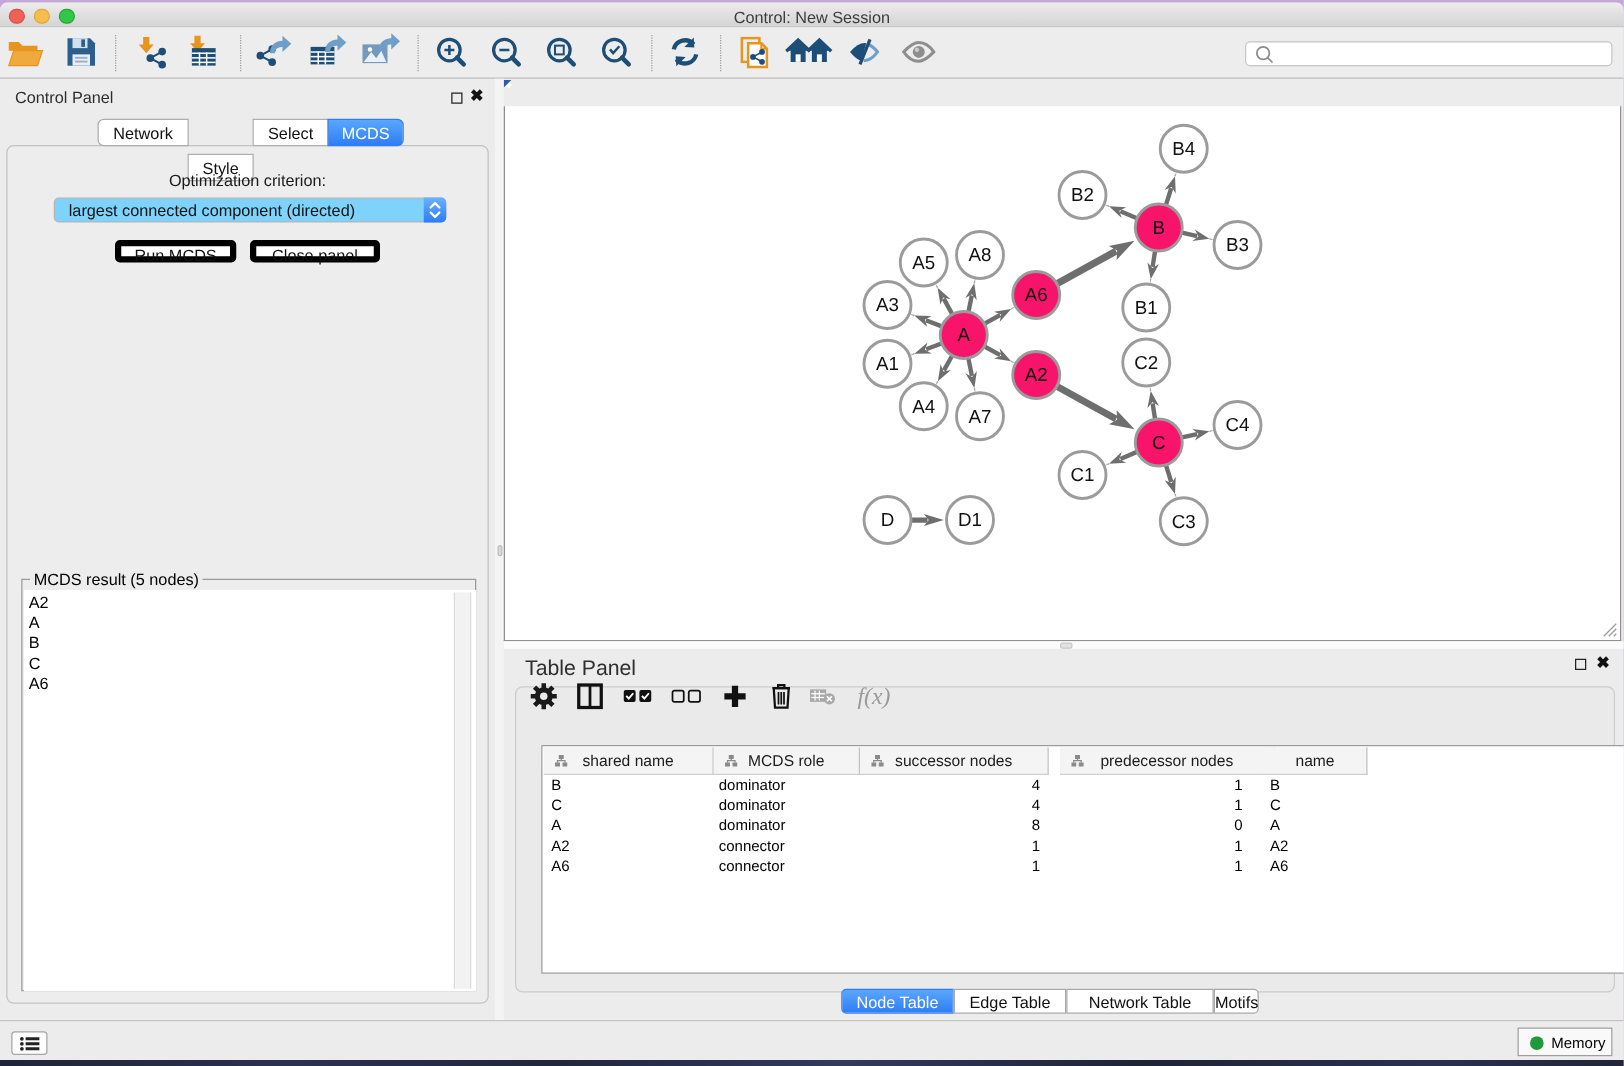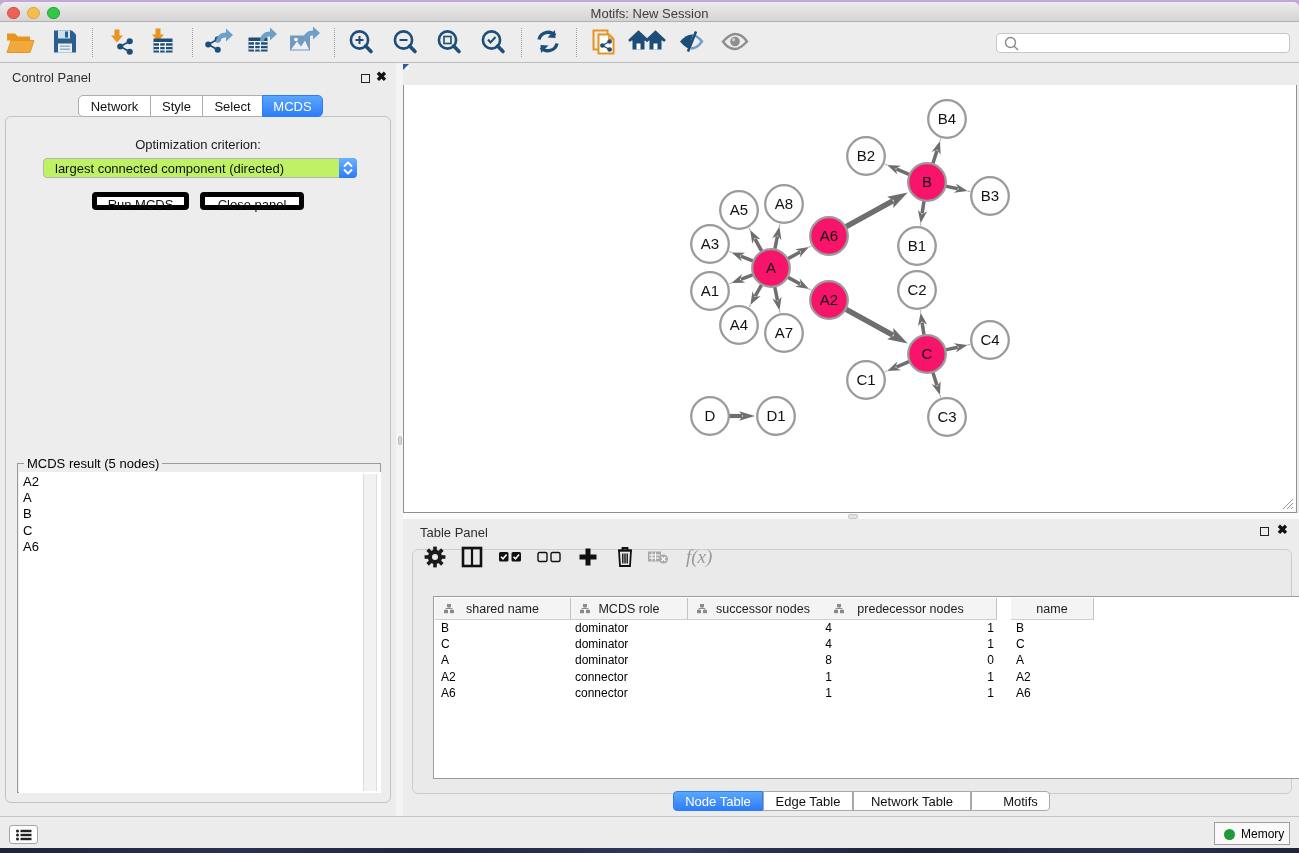--- a/index.html
+++ b/index.html
@@ -17,60 +17,60 @@
 .sep { top:6px; height:29px; width:0; border-left:1px dotted #a0a0a0; }
 #searchbox { left:996px; top:11px; width:294px; height:20px; background:#fff; border:1px solid #c6c6c6; border-radius:4px; }
 
 #cp-title { left:12px; top:70px; font-size:13px; color:#2e2e2e; }
 .wicon-box { width:9px; height:9px; border:1.6px solid #222; }
 .wicon-x { font-size:13px; color:#111; font-weight:bold; }
 #cp-body { left:5px; top:116px; width:386px; height:687px; background:#ededed; border:1px solid #c2c2c2; border-radius:6px; }
 .tab { top:95px; height:22px; background:#fff; border:1px solid #adadad; font-size:13px; color:#111; text-align:center; line-height:21px; }
 .tabsel { background:linear-gradient(#5aa7fd,#2e7df8); color:#fff; border-color:#2e7df8; }
 #optlabel { left:0px; top:137px; width:396px; text-align:center; font-size:13px; color:#1a1a1a; }
-#dropdown { left:43px; top:158px; width:314px; height:20px; background:#bef264; border:1px solid #b5b5b5; border-radius:4px; font-size:13px; color:#111; }
+#dropdown { left:43px; top:158px; width:314px; height:20px; background:#7dd3fc; border:1px solid #b5b5b5; border-radius:4px; font-size:13px; color:#111; }
 #dd-btn { right:-1px; top:-1px; width:18px; height:20px; background:linear-gradient(#6cb1fe,#2d7bf7); border-radius:0 4px 4px 0; }
 .btn { top:192px; height:18px; background:#fff; border:5px solid #000000; border-radius:4px; font-size:13px; color:#111; text-align:center; line-height:16px; }
 #mcdsbox { left:17px; top:463px; width:364px; height:330px; border:1px solid #9a9a9a; }
 #mcdslist { left:1px; top:8px; width:362px; height:321px; background:#fff; font-size:13px; color:#000; line-height:16.2px; padding:2px 0 0 4px; }
 #mcdstitle { left:24px; top:456px; background:#ededed; padding:0 3px; font-size:13px; color:#000; }
 #mcdsscroll { right:3px; top:10px; width:14px; height:317px; background:#f2f2f2; border-left:1px solid #ddd; border-right:1px solid #ddd; }
 
 #vdiv { left:396px; top:63px; width:7px; height:753px; background:#f4f4f4; }
 #vgrip { left:398px; top:436px; width:4px; height:9px; background:#d8d8d8; border:1px solid #bdbdbd; border-radius:2px; }
 #hdiv { left:403px; top:513px; width:896px; height:6px; background:#fbfbfb; }
 #hgrip { left:848px; top:513.5px; width:10px; height:5px; background:#e2e2e2; border:1px solid #c8c8c8; border-radius:2px; }
 
 #netframe { left:403px; top:64px; width:894px; height:449px; }
 #nettitle { left:0; top:0; width:894px; height:21px; background:linear-gradient(#ececec,#d2d2d2); border:1px solid #9d9d9d; border-bottom:1px solid #ababab; border-radius:5px 5px 0 0; }
 #netcanvas { left:0; top:21px; width:894px; height:428px; background:#fff; border:1px solid #909090; border-top:none; }
 #nettext { width:100%; text-align:center; top:3px; font-size:13px; color:#1e1e1e; }
 
-#tp-title { left:420px; top:525px; font-size:13px; color:#2e2e2e; }
+#tp-title { left:420px; top:525px; font-size:17px; color:#2e2e2e; }
 #tp-body { left:412px; top:549px; width:880px; height:245px; background:#eaeaea; border:1px solid #cccccc; border-radius:6px; }
 #tbl { left:417px; top:596px; width:873px; height:183px; background:#fff; border:1px solid #9c9c9c;margin-left:16px; }
 .hcell { top:1px; height:22px; background:#f4f4f4; border-right:1px solid #c3c3c3; border-bottom:1px solid #cfcfcf; font-size:12.5px; color:#1c1c1c; text-align:center; line-height:22px; }
 .trow { font-size:12px; color:#000; height:16.2px; }
 
 .btab { top:791px; height:20px; background:#fff; border:1px solid #a9a9a9; font-size:13px; color:#111; text-align:center; line-height:19px; }
 
 #statusbar { left:0; top:816px; width:1299px; height:32px; background:#ececec; border-top:1px solid #c5c5c5; }
 #listbtn { left:9px; top:825px; width:29px; height:19px; background:#fdfdfd; border:1px solid #a6a6a6; border-radius:3px; }
 #membtn { left:1214px; top:822px; width:76px; height:23px; background:#f9f9f9; border:1px solid #9e9e9e; font-size:12px; color:#000; }
 </style>
 </head>
 <body>
 <div id="mainwin" class="abs"></div>
 <div id="bottomstrip" class="abs"></div>
 
 <div id="titlebar" class="abs">
   <div class="abs tl" style="left:7px;background:#ee6156;border:0.5px solid #d95148;"></div>
   <div class="abs tl" style="left:27px;background:#f5bd4e;border:0.5px solid #dfa73c;"></div>
   <div class="abs tl" style="left:47px;background:#33c748;border:0.5px solid #26a436;"></div>
-  <div id="titletext" class="abs">Motifs: New Session</div>
+  <div id="titletext" class="abs">Control: New Session</div>
 </div>
 
 <div id="toolbar" class="abs">
   <div id="tbicons" class="abs" style="left:0;top:0;width:1299px;height:41px;"><svg width="1299" height="41" viewBox="0 0 1299 41">
         <g transform="translate(20,19.5)">
           <path d="M-13,-8 L-5,-8 L-2,-5 L10,-5 L10,-1 L-13,-1 Z" fill="#e8951f"></path>
           <path d="M-13,11 L-9,-1 L14,-1 L10,11 Z" fill="#f0a93c" stroke="#e8951f" stroke-width="1"></path>
         </g>
         <g transform="translate(65,19.5)">
           <path d="M-11,-11 L7,-11 L11,-7 L11,11 L-11,11 Z" fill="#2b608e"></path>
@@ -203,21 +203,21 @@
         <path d="M10.2 10.2 L14 14" stroke="#8a8a8a" stroke-width="1.4"></path>
       </svg>
     </div>
 </div>
 
 <div id="cp-title" class="abs">Control Panel</div>
 <div class="abs wicon-box" style="left:361px;top:74px;"></div>
 <div class="abs wicon-x" style="left:376px;top:69px;">✖</div>
 <div id="cp-body" class="abs"></div>
 <div class="abs tab" style="left:78px;width:73px;border-radius:5px 0 0 5px;">Network</div>
-<div class="abs tab" style="left:150px;width:53px;">Style</div>
+<div class="abs tab" style="left:150px;width:53px;margin-top:28px;">Style</div>
 <div class="abs tab" style="left:202px;width:61px;">Select</div>
 <div class="abs tab tabsel" style="left:262px;width:61px;border-radius:0 5px 5px 0;">MCDS</div>
 <div id="optlabel" class="abs">Optimization criterion:</div>
 <div id="dropdown" class="abs">
     <span style="position:absolute;left:11px;top:2px;">largest connected component (directed)</span>
   <div id="dd-btn" class="abs">
     <svg width="18" height="20" viewBox="0 0 18 20">
         <path d="M5.5 8 L9 4.5 L12.5 8" stroke="#fff" stroke-width="1.8" fill="none" stroke-linecap="round" stroke-linejoin="round"></path>
         <path d="M5.5 12 L9 15.5 L12.5 12" stroke="#fff" stroke-width="1.8" fill="none" stroke-linecap="round" stroke-linejoin="round"></path>
       </svg>
@@ -431,21 +431,21 @@
         </g>
       </svg>MCDS role</div>
   <div class="abs hcell" style="left:254px;width:151px;"><svg class="abs" style="left:9px;top:6px" width="10" height="10" viewBox="0 0 10 10">
         <g fill="#8a8a8a">
           <rect x="3" y="0" width="4" height="3.2"></rect>
           <rect x="0" y="6" width="4" height="3.2"></rect>
           <rect x="6" y="6" width="4" height="3.2"></rect>
           <path d="M5,3 L5,4.5 M2,6 L2,4.5 L8,4.5 L8,6" stroke="#8a8a8a" stroke-width="1" fill="none"></path>
         </g>
       </svg>successor nodes</div>
-  <div class="abs hcell" style="left:391px;width:172px;"><svg class="abs" style="left:9px;top:6px" width="10" height="10" viewBox="0 0 10 10">
+  <div class="abs hcell" style="left:414px;width:172px;"><svg class="abs" style="left:9px;top:6px" width="10" height="10" viewBox="0 0 10 10">
         <g fill="#8a8a8a">
           <rect x="3" y="0" width="4" height="3.2"></rect>
           <rect x="0" y="6" width="4" height="3.2"></rect>
           <rect x="6" y="6" width="4" height="3.2"></rect>
           <path d="M5,3 L5,4.5 M2,6 L2,4.5 L8,4.5 L8,6" stroke="#8a8a8a" stroke-width="1" fill="none"></path>
         </g>
       </svg>predecessor nodes</div>
   <div class="abs hcell" style="left:577px;width:83px;">name</div>
   <div class="abs" id="tdata" style="left:0;top:24px;width:871px;">
       <div class="abs trow" style="top:0.0px;left:7px;">B</div>
@@ -472,21 +472,21 @@
       <div class="abs trow" style="top:64.8px;left:141px;">connector</div>
       <div class="abs trow" style="top:64.8px;left:254px;width:144px;text-align:right;">1</div>
       <div class="abs trow" style="top:64.8px;left:412px;width:148px;text-align:right;">1</div>
       <div class="abs trow" style="top:64.8px;left:582px;">A6</div>
     </div>
 </div>
 
 <div class="abs btab" style="left:673px;width:90px;border-radius:4px 0 0 4px;background:linear-gradient(#5aa7fd,#2e7df8);color:#fff;border-color:#2e7df8;">Node Table</div>
 <div class="abs btab" style="left:763px;width:90px;">Edge Table</div>
 <div class="abs btab" style="left:853px;width:118px;">Network Table</div>
-<div class="abs btab" style="left:971px;width:79px;border-radius:0 4px 4px 0;padding-left:20px;">Motifs</div>
+<div class="abs btab" style="left:971px;width:36px;border-radius:0 4px 4px 0;">Motifs</div>
 
 <div id="statusbar" class="abs"></div>
 <div id="listbtn" class="abs">
     <svg width="16" height="12" style="position:absolute;left:6px;top:3px">
       <g fill="#222">
         <circle cx="1.5" cy="2" r="1.5"></circle>
         <rect x="4.5" y="0.8" width="11" height="2.4"></rect>
         <circle cx="1.5" cy="6" r="1.5"></circle>
         <rect x="4.5" y="4.8" width="11" height="2.4"></rect>
         <circle cx="1.5" cy="10" r="1.5"></circle>

